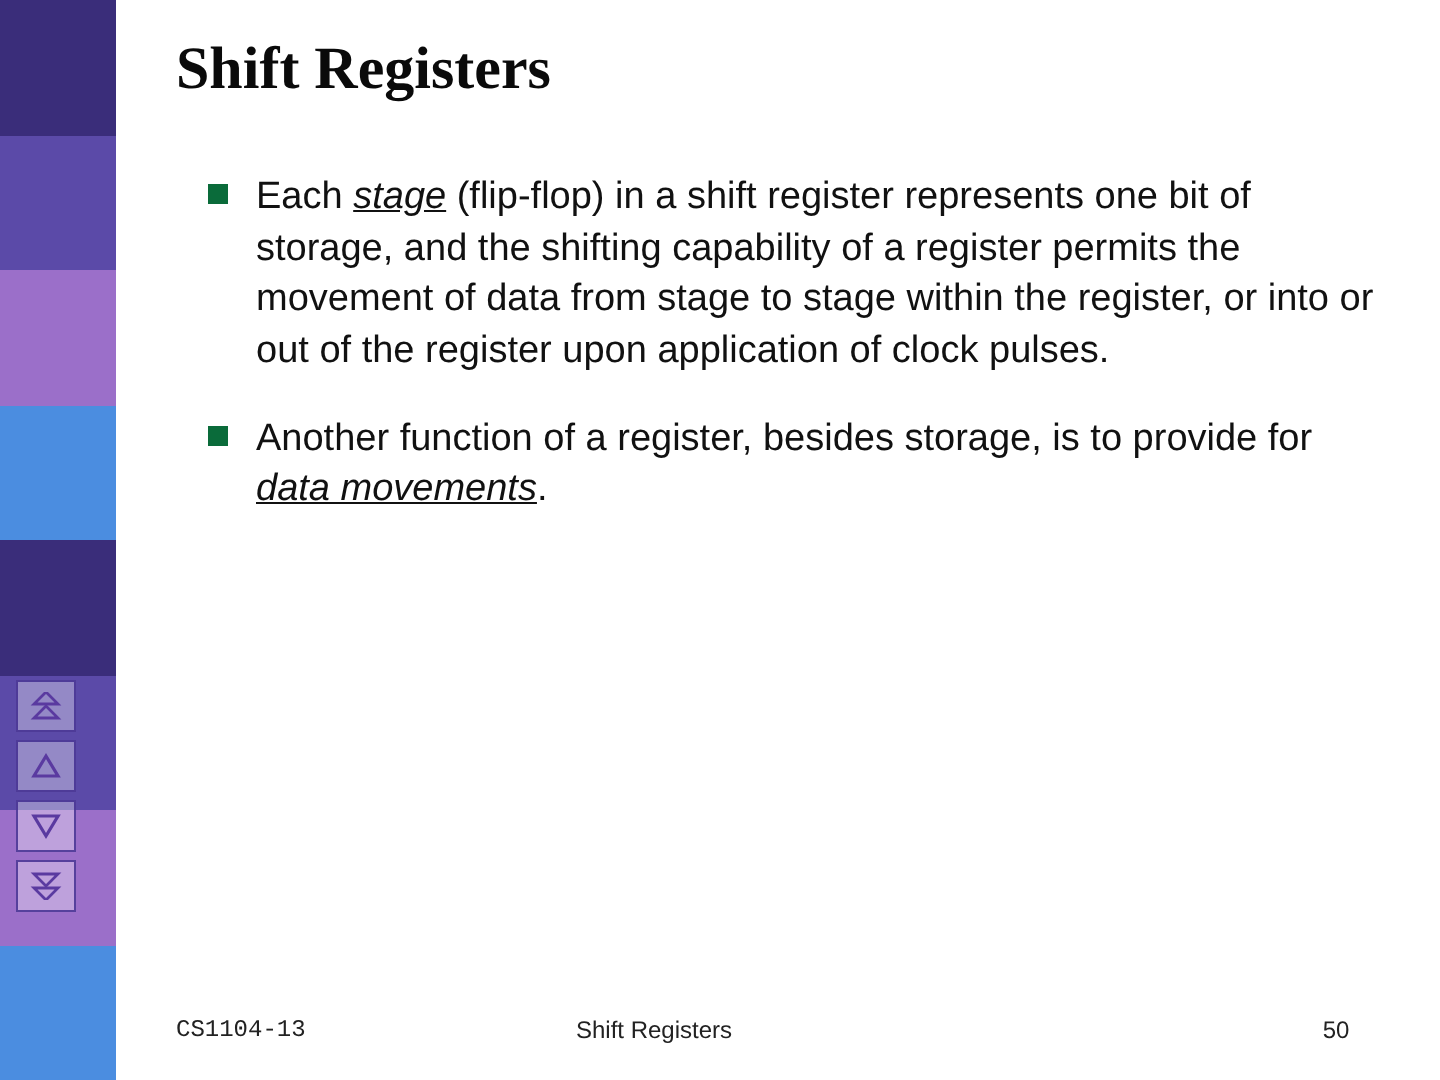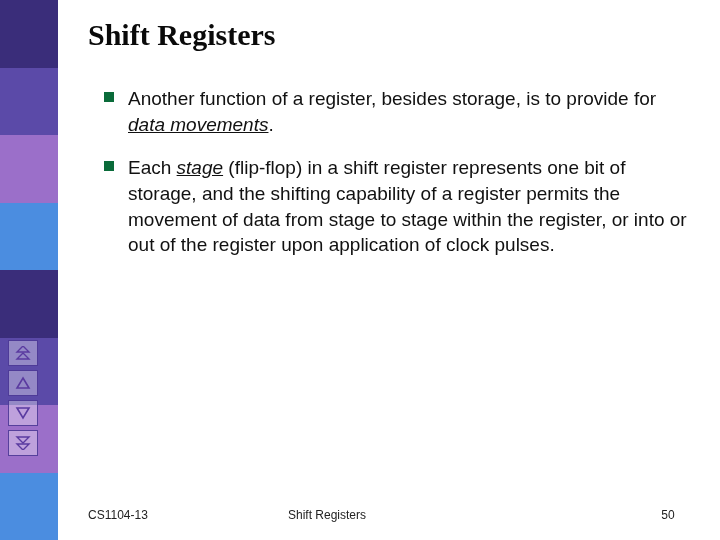--- a/index.html
+++ b/index.html
@@ -95,20 +95,21 @@
     bottom: 18px;
     left: 88px;
     width: 600px;
     display: flex;
     align-items: center;
     font-size: 12px;
     color: #222;
   }
   .footer-left {
     width: 170px;
+    font-family: Liberation Mono, monospace;
   }
   .footer-center {
     flex: 1;
     text-align: left;
     padding-left: 30px;
   }
   .footer-right {
     width: 40px;
     text-align: center;
   }
@@ -149,24 +150,24 @@
       <polygon points="2,1 14,1 8,7" fill="none" stroke="#5a3aa0" stroke-width="1.4"></polygon>
       <polygon points="2,8 14,8 8,14" fill="none" stroke="#5a3aa0" stroke-width="1.4"></polygon>
     </svg>
   </div>
 </div>
 
 <div class="content">
   <h1 class="title">Shift Registers</h1>
   <ul class="bullets">
     <li>
-      <span>Another function of a register, besides storage, is to provide for </span><span class="underline-italic">data movements</span><span>.</span>
+      <span>Each </span><span class="underline-italic">stage</span><span> (flip-flop) in a shift register represents one bit of storage, and the shifting capability of a register permits the movement of data from stage to stage within the register, or into or out of the register upon application of clock pulses.</span>
     </li>
     <li>
-      <span>Each </span><span class="underline-italic">stage</span><span> (flip-flop) in a shift register represents one bit of storage, and the shifting capability of a register permits the movement of data from stage to stage within the register, or into or out of the register upon application of clock pulses.</span>
+      <span>Another function of a register, besides storage, is to provide for </span><span class="underline-italic">data movements</span><span>.</span>
     </li>
   </ul>
 </div>
 
 <div class="footer">
   <div class="footer-left">CS1104-13</div>
   <div class="footer-center">Shift Registers</div>
   <div class="footer-right">50</div>
 </div>
 

